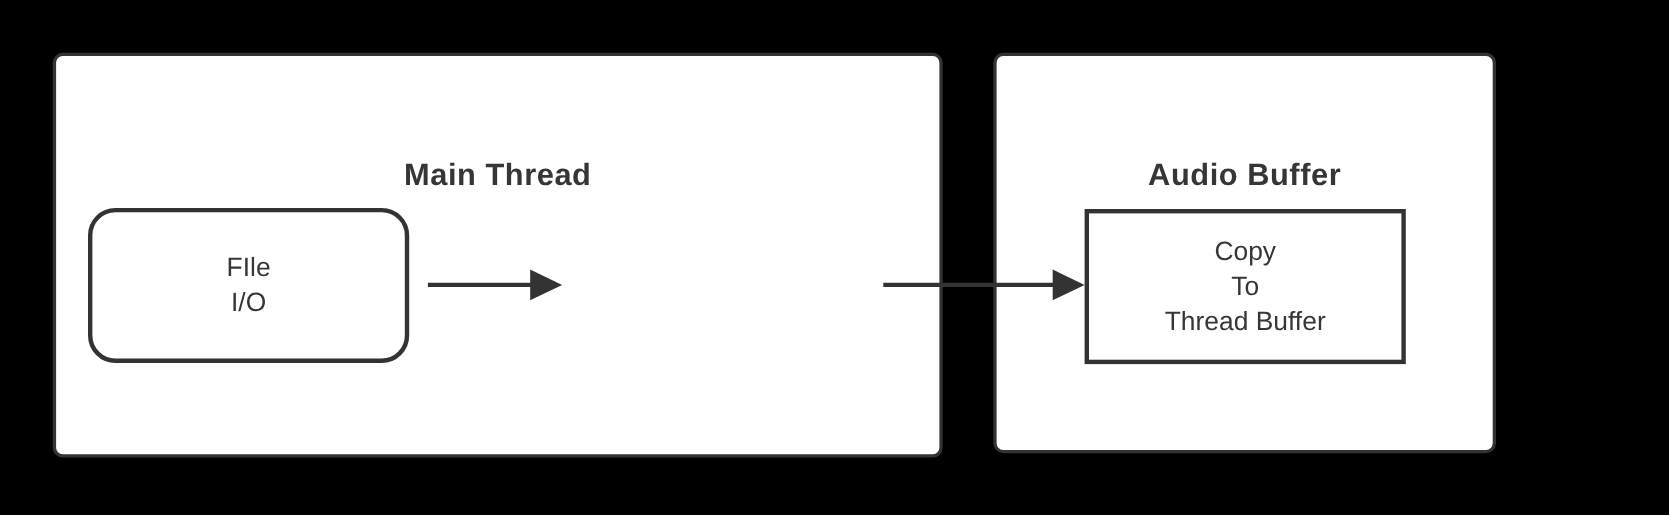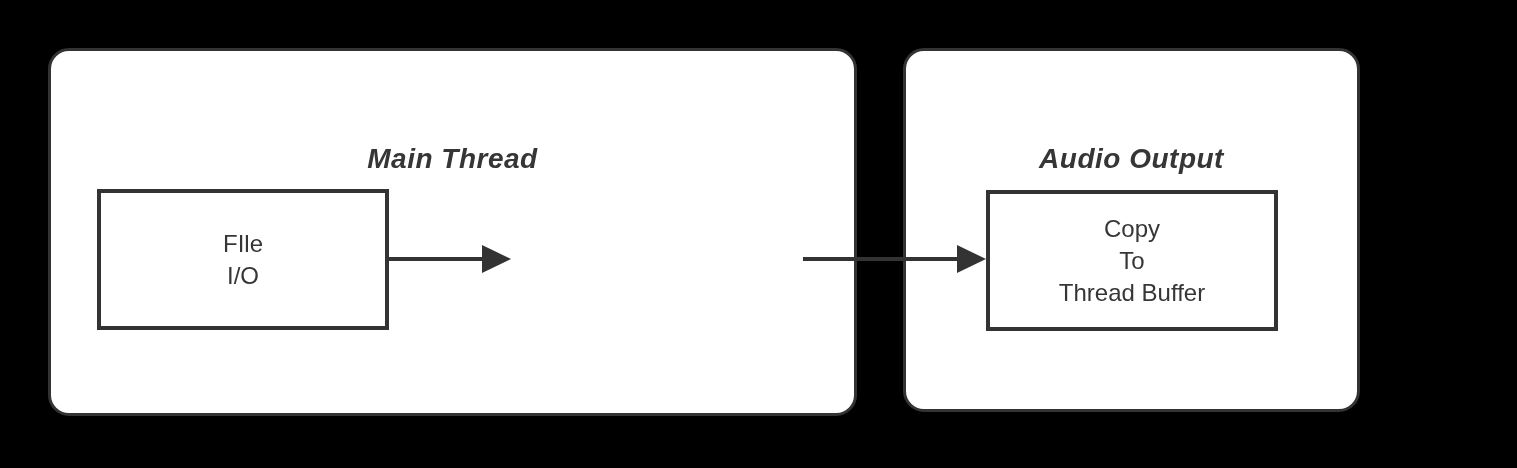--- a/index.html
+++ b/index.html
@@ -17,22 +17,21 @@
     position: relative;
     width: 1517px;
     height: 468px;
     background: var(--background);
     overflow: hidden;
   }
   .group {
     position: absolute;
     background: var(--surface);
     border: 3px solid var(--stroke);
-    border-radius: 21px;
-    font-style: italic;
+    border-radius: 9px;
   }
   .group-main  { left: 48px; top: 48px; width: 809px; height: 368px; }
   .group-audio { left: 903px; top: 48px; width: 457px; height: 364px; }
   .group-title {
     position: absolute;
     top: 92px;
     left: 0;
     width: 100%;
     text-align: center;
     font-size: 28px;
@@ -50,21 +49,21 @@
     justify-content: center;
     width: 292px;
     height: 141px;
     top: 189px;
     color: var(--text);
     font-size: 24px;
     font-weight: 400;
     line-height: 32px;
     text-align: center;
   }
-  .node-file-io        { left: 97px; }
+  .node-file-io        { left: 80px; border-radius: 25px; }
   .node-audio-decoding { left: 511px; }
   .node-copy           { left: 986px; top: 190px; }
   .edges-overlay {
     position: absolute;
     left: 0; top: 0;
     width: 1517px;
     height: 468px;
     pointer-events: none;
   }
   .edges-overlay line    { stroke: var(--stroke); stroke-width: 4; }
@@ -73,21 +72,21 @@
 </head>
 <body>
 
 <div class="canvas">
 
   <div class="group group-main">
     <div class="group-title">Main Thread</div>
   </div>
 
   <div class="group group-audio">
-    <div class="group-title">Audio Output</div>
+    <div class="group-title">Audio Buffer</div>
   </div>
 
   <div class="node node-file-io">
     <span>FIle</span>
     <span>I/O</span>
   </div>
 
 
   <div class="node node-copy">
     <span>Copy</span>

